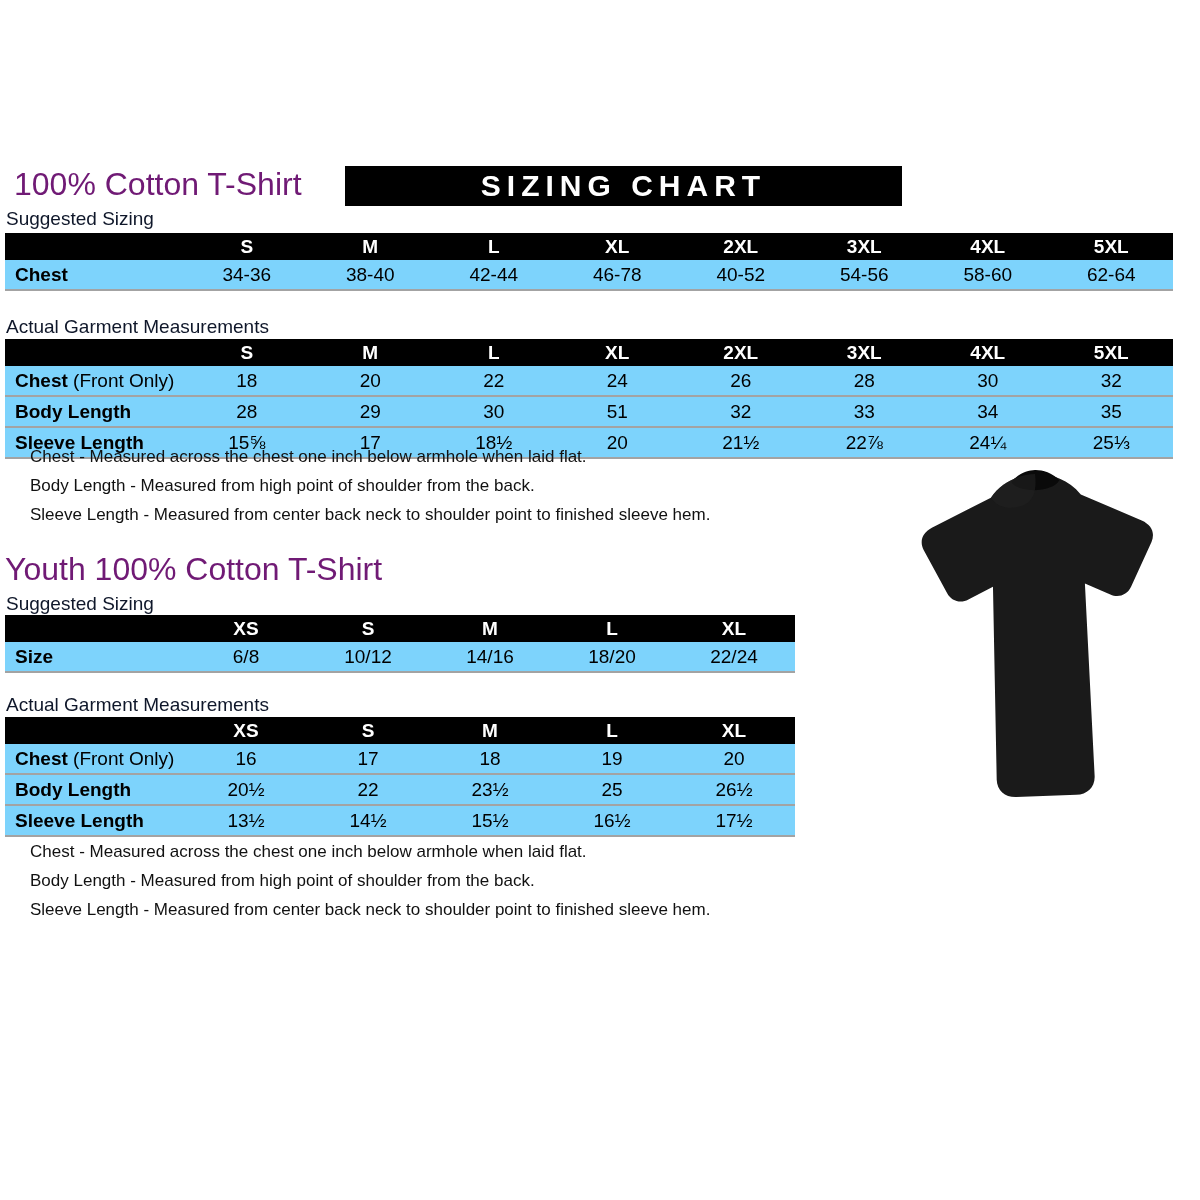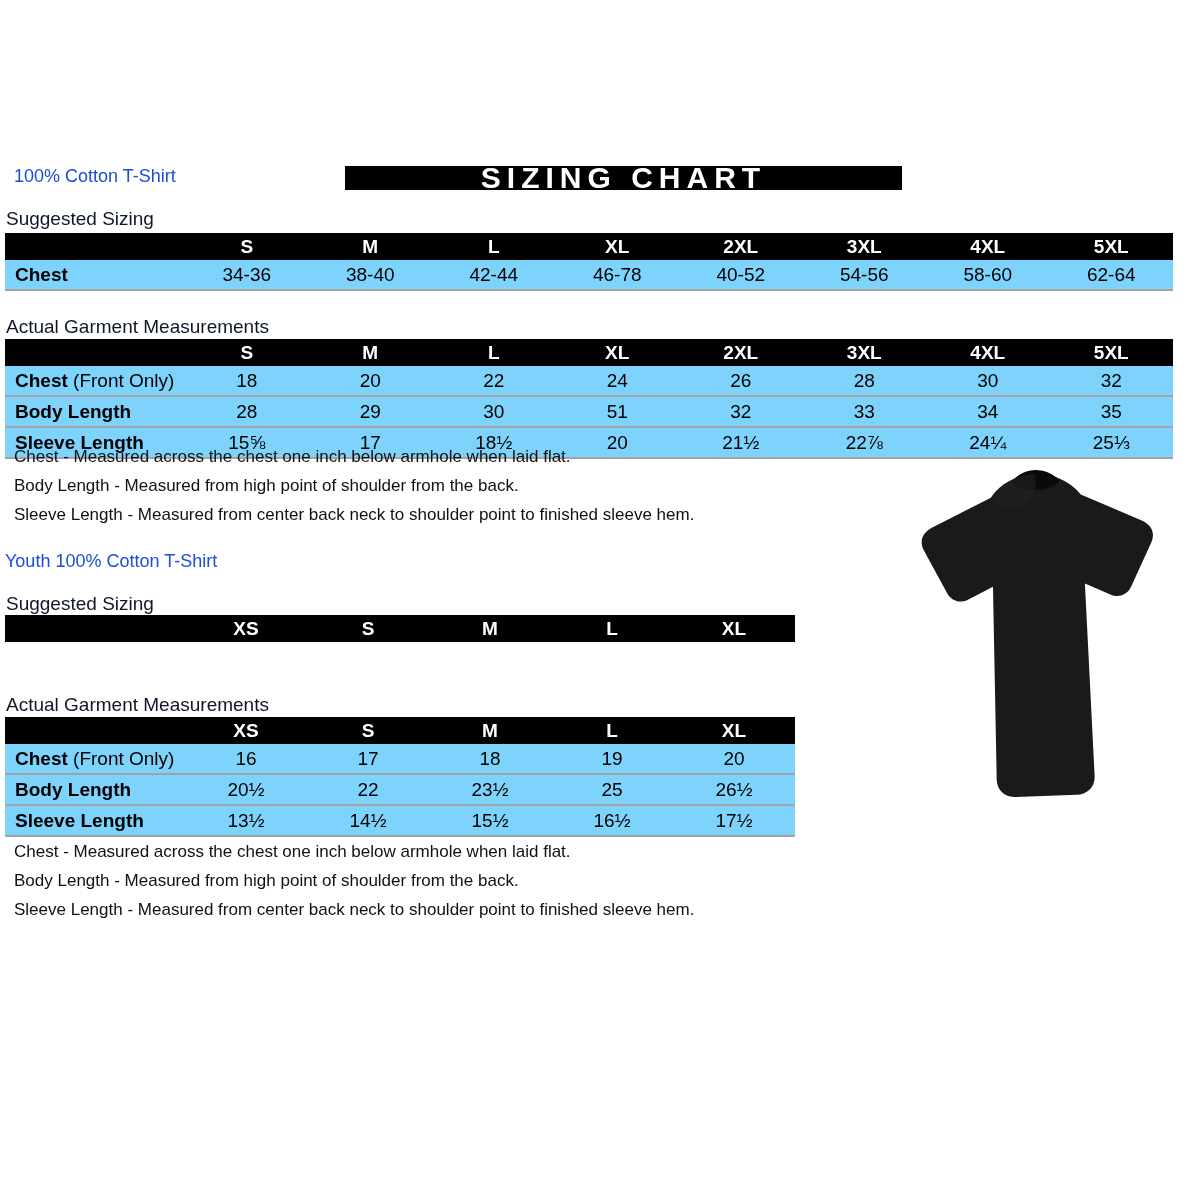--- a/index.html
+++ b/index.html
@@ -3,47 +3,47 @@
 <meta charset="utf-8">
 <style>
   html,body{margin:0;padding:0;}
   body{
     width:1200px;height:1200px;background:#ffffff;
     font-family:"Liberation Sans",sans-serif;color:#000;
     position:relative;overflow:hidden;
   }
   .abs{position:absolute;}
 
-  .title{font-size:18px;color:#1d4ed8;white-space:nowrap;text-align:right;}
+  .title{font-size:32px;color:#701a75;white-space:nowrap;text-align:right;}
   .title-adult{left:14px;top:166px;font-weight:400;}
   .title-youth{left:5px;top:551px;font-weight:400;}
 
   .banner{
-    left:345px;top:166px;width:557px;height:24px;background:#000;
+    left:345px;top:166px;width:557px;height:40px;background:#000;
     color:#fff;display:flex;align-items:center;justify-content:center;
     font-weight:700;font-size:30px;letter-spacing:6px;white-space:nowrap;
   }
 
   .section-label{font-size:19px;color:#0f172a;white-space:nowrap;}
 
   .sz-table{box-sizing:border-box;}
   .t-header{
     display:flex;background:#000;color:#fff;height:27px;
     align-items:center;font-weight:700;font-size:19px;
   }
   .t-row{
     display:flex;height:29px;align-items:center;font-size:19px;
     border-bottom:2px solid #a3a3a3;background:#7dd3fc;
   }
   .lbl{width:180px;padding-left:10px;font-weight:700;box-sizing:border-box;white-space:nowrap;}
   .lbl .lbl-note{font-weight:400;margin-top:32px;}
   .cell{flex:1;text-align:center;white-space:nowrap;}
   .hdr-spacer{width:180px;}
 
-  .notes p{margin:0 0 9px 0;font-size:17px;line-height:20px;color:#111;white-space:nowrap;}
+  .notes p{margin:0 0 9px 16px;font-size:17px;line-height:20px;color:#111;white-space:nowrap;}
 
   .tshirt-wrap{left:890px;top:468px;width:302px;height:352px;transform:rotate(-2deg);}
 </style>
 </head>
 <body>
 
 <div class="abs title title-adult">100% Cotton T-Shirt</div>
 
 <div class="abs banner">
   <span>SIZING CHART</span>
@@ -136,20 +136,28 @@
 <div class="abs section-label" style="left:6px;top:593px;">Suggested Sizing</div>
 
 <div class="abs sz-table" style="left:5px;top:615px;width:790px;">
   <div class="t-header">
     <div class="hdr-spacer"></div>
     <div class="cell">XS</div>
     <div class="cell">S</div>
     <div class="cell">M</div>
     <div class="cell">L</div>
     <div class="cell">XL</div>
+  </div>
+  <div class="t-row">
+    <div class="lbl"><span>Size</span></div>
+    <div class="cell">6/8</div>
+    <div class="cell">10/12</div>
+    <div class="cell">14/16</div>
+    <div class="cell">18/20</div>
+    <div class="cell">22/24</div>
   </div>
 </div>
 
 <div class="abs section-label" style="left:6px;top:694px;">Actual Garment Measurements</div>
 
 <div class="abs sz-table" style="left:5px;top:717px;width:790px;">
   <div class="t-header">
     <div class="hdr-spacer"></div>
     <div class="cell">XS</div>
     <div class="cell">S</div>

